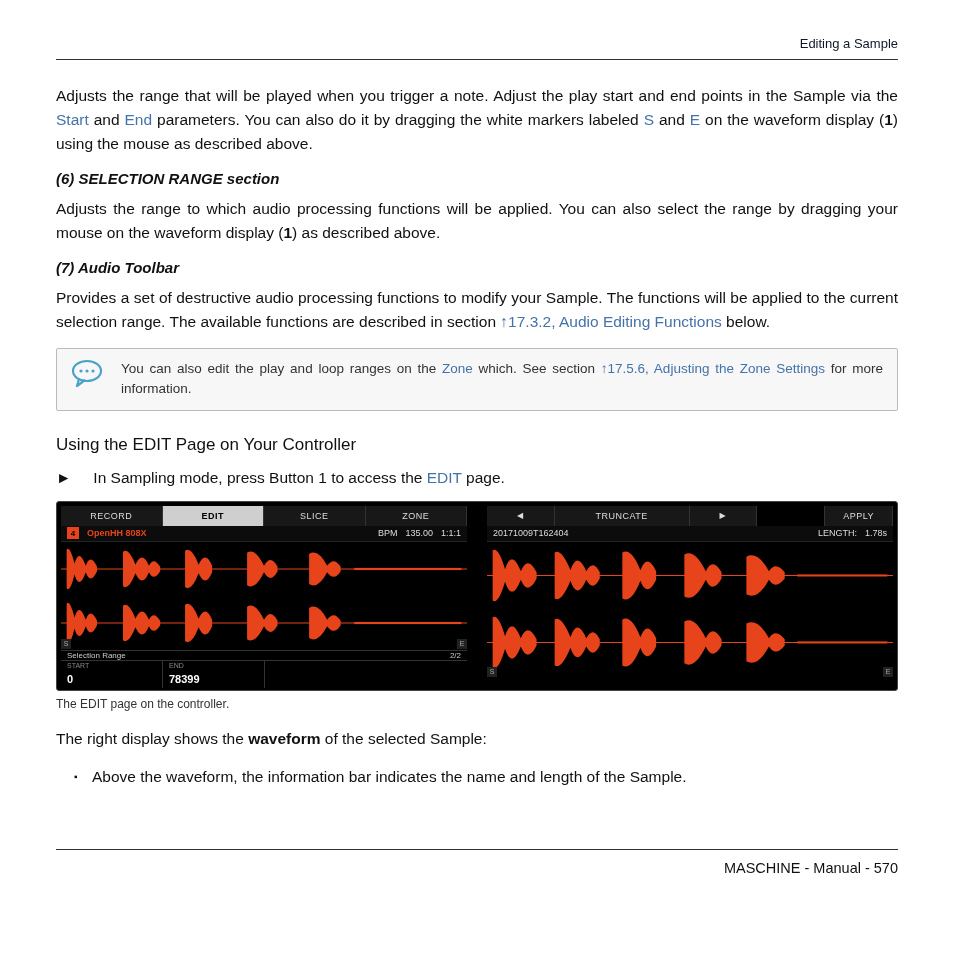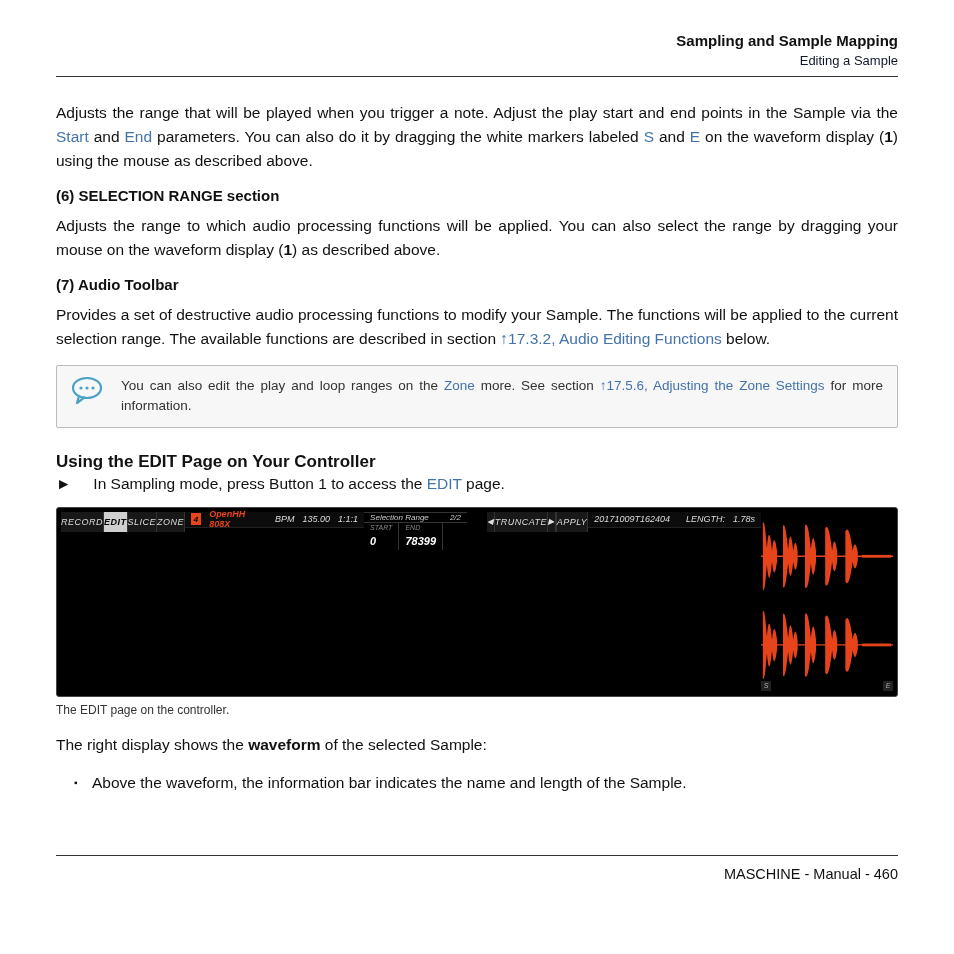--- a/index.html
+++ b/index.html
@@ -2,37 +2,37 @@
 <html><head>
 <meta charset="utf-8">
 <style>
   * { box-sizing: border-box; margin: 0; padding: 0; }
   body { font-family: "Helvetica Neue", Arial, sans-serif; background: #fff; width: 954px; color: #111; }
   .page { padding: 32px 56px 40px; }
   .hdr { text-align: right; border-bottom: 1px solid #333; padding-bottom: 8px; margin-bottom: 24px; }
   .hdr .t1 { font-weight: 700; font-size: 15px; }
   .hdr .t2 { font-size: 13px; color: #0f172a; margin-top: 4px; }
   p { font-size: 15.5px; line-height: 1.55; margin-bottom: 14px; text-align: justify; }
-  .subhead { font-weight: 700; font-size: 15px; margin: 8px 0 10px; }
-  .subhead2 { font-weight: 700; font-size: 17px; margin: 24px 0 3px; }
+  .subhead { font-weight: 700; font-size: 15px; margin: 8px 0 10px; font-style: italic; }
+  .subhead2 { font-weight: 400; font-size: 17px; margin: 24px 0 14px; }
   .inline-link, .lnk { color: #4472aa; }
   .callout { border: 1px solid #bbb; border-radius: 2px; padding: 10px 14px; display: flex; gap: 16px; align-items: flex-start; background: #f7f7f7; margin-bottom: 18px; }
   .callout svg { flex: 0 0 34px; }
   .callout .txt { font-size: 13.5px; line-height: 1.5; color: #333; text-align: justify; }
   .step { display: flex; gap: 22px; font-size: 15.5px; margin-bottom: 14px; }
   .step .arrow { font-weight: 400; }
   .caption { font-size: 12px; color: #333; margin: 6px 0 16px; }
   ul.bl { list-style: none; margin: 6px 0 0 18px; }
   ul.bl li { font-size: 15.5px; line-height: 1.6; margin-bottom: 8px; padding-left: 18px; position: relative; }
   ul.bl li::before { content: "▪"; position: absolute; left: 0; font-size: 10px; top: 4px; }
   .ftr { border-top: 1px solid #333; margin-top: 60px; padding-top: 10px; text-align: right; font-size: 14.5px; }
 
   
   .ctrl { display: flex; gap: 20px; background: #000; border: 1px solid #444; border-radius: 3px; padding: 4px; margin: 10px 0 4px; height: 190px; }
-  .disp { flex: 1; background: #000; display: flex; flex-direction: row; position: relative; font-style: italic; }
+  .disp { flex: 1; background: #000; display: flex; flex-direction: column; position: relative; }
   .tabs { display: flex; height: 20px; background: #000; font-size: 9px; color: #ddd; }
   .tab { flex: 1; display: flex; align-items: center; justify-content: center; letter-spacing: 0.5px; border-right: 1px solid #333; background: #181818; }
   .tab.active { background: #cfcfcf; color: #000; font-weight: 700; }
   .tabs.r .tab.empty { flex: 1; background: #000; }
   .tabs.r .tab.mid { flex: 2; }
   .tri { font-size: 8px; }
   .infobar { height: 16px; background: #0c0c0c; display: flex; align-items: center; font-size: 9px; padding: 0 6px; gap: 8px; border-bottom: 1px solid #222; }
   .infobar .idx { background: #e7441b; color: #000; width: 12px; height: 12px; display: flex; align-items: center; justify-content: center; font-weight: 700; font-size: 8px; }
   .infobar .name { color: #e7441b; font-weight: 600; }
   .infobar .sp { flex: 1; }
@@ -52,21 +52,20 @@
   
   .wave svg { width: 100%; height: 100%; display: block; }
   .wave .mid { stroke: #e7441b; stroke-width: 1; }
 </style>
 </head>
 <body>
 
 <div class="page">
 
   <div class="hdr">
-    <div class="t1">Sampling and Sample Mapping</div>
     <div class="t2">Editing a Sample</div>
   </div>
 
   <p>
     <span>Adjusts the range that will be played when you trigger a note. Adjust the play start and end points in the Sample via the </span><span class="inline-link">Start</span><span> and </span><span class="inline-link">End</span><span> parameters. You can also do it by dragging the white markers labeled </span><span class="inline-link">S</span><span> and </span><span class="inline-link">E</span><span> on the waveform display (</span><b>1</b><span>) using the mouse as described above.</span>
   </p>
 
   <div class="subhead">
     <span>(</span><b>6</b><span>) SELECTION RANGE section</span>
   </div>
@@ -83,21 +82,21 @@
 
   <div class="callout">
     <svg width="34" height="28" viewBox="0 0 34 28">
         <ellipse cx="16" cy="12" rx="14" ry="10" fill="none" stroke="#4aa3c7" stroke-width="2.2"></ellipse>
         <path d="M8 20 L6 27 L14 21" fill="none" stroke="#4aa3c7" stroke-width="2.2" stroke-linejoin="round"></path>
         <circle cx="10" cy="12" r="1.6" fill="#4aa3c7"></circle>
         <circle cx="16" cy="12" r="1.6" fill="#4aa3c7"></circle>
         <circle cx="22" cy="12" r="1.6" fill="#4aa3c7"></circle>
       </svg>
     <div class="txt">
-      <span>You can also edit the play and loop ranges on the </span><span class="inline-link">Zone</span><span> more. See section </span><a class="lnk">↑17.5.6, Adjusting the Zone Settings</a><span> for more information.</span>
+      <span>You can also edit the play and loop ranges on the </span><span class="inline-link">Zone</span><span> which. See section </span><a class="lnk">↑17.5.6, Adjusting the Zone Settings</a><span> for more information.</span>
     </div>
   </div>
 
   <div class="subhead2">Using the EDIT Page on Your Controller</div>
 
   <div class="step">
     <span class="arrow">►</span>
     <span><span>In Sampling mode, press Button 1 to access the </span><span class="inline-link">EDIT</span><span> page.</span></span>
   </div>
 
@@ -218,15 +217,15 @@
   <div class="caption">The EDIT page on the controller.</div>
 
   <p>
     <span>The right display shows the </span><b>waveform</b><span> of the selected Sample:</span>
   </p>
 
   <ul class="bl">
     <li>Above the waveform, the information bar indicates the name and length of the Sample.</li>
   </ul>
 
-  <div class="ftr">MASCHINE - Manual - 460</div>
+  <div class="ftr">MASCHINE - Manual - 570</div>
 
 </div>
 
 </body></html>

